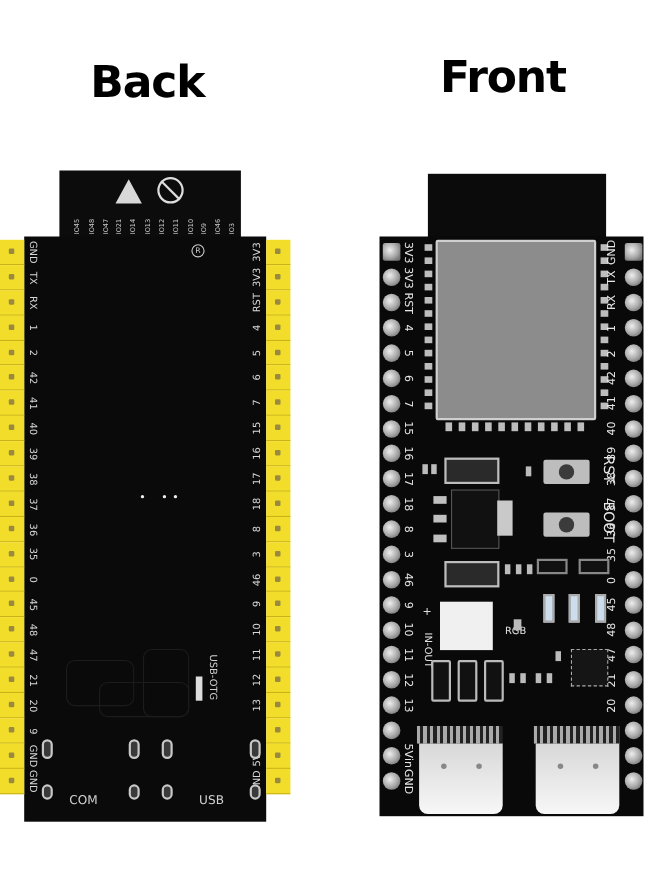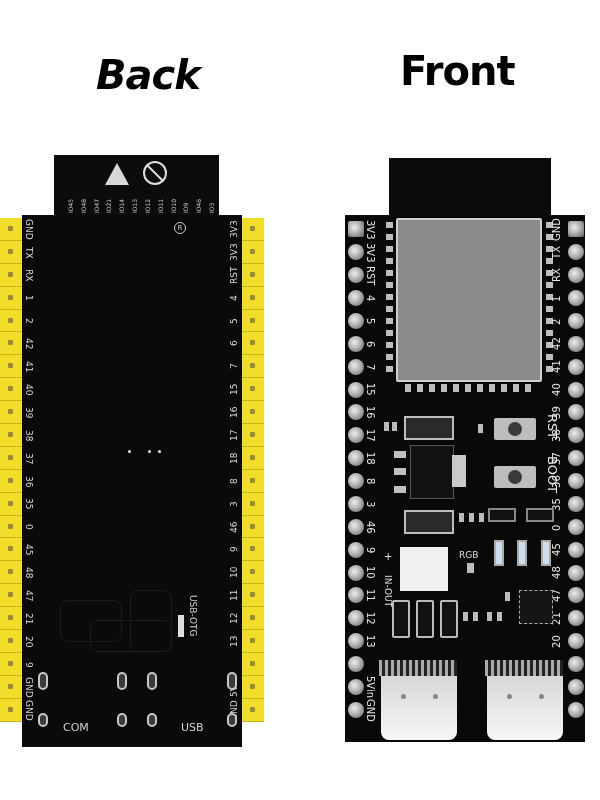--- a/index.html
+++ b/index.html
@@ -1,18 +1,18 @@
 <!DOCTYPE html>
 <html><head>
 <meta charset="utf-8">
 <style>
   html, body { margin:0; padding:0; background:#ffffff; }
   body { width:600px; height:800px; position:relative; overflow:hidden; font-family:"DejaVu Sans", sans-serif; }
   .title { position:absolute; top:52px; font-weight:bold; font-size:40px; color:#000; font-family:"DejaVu Sans", sans-serif; letter-spacing:-1px; }
-  .title.back { left:96px;font-style:italic; }
+  .title.back { left:82px; }
   .title.front { left:400px; top:48px; }
 
   
   .back-board { position:absolute; left:22px; top:215px; width:220px; height:532px; background:#0a0a0a; }
   .back-tab { position:absolute; left:54px; top:155px; width:165px; height:62px; background:#0c0c0c; }
   .esd-icon { position:absolute; left:105px; top:163px; width:0; height:0; border-left:12px solid transparent; border-right:12px solid transparent; border-bottom:22px solid #d8d8d8; }
   .noburn-icon { position:absolute; left:143px; top:161px; width:20px; height:20px; border:2px solid #ddd; border-radius:50%; }
   .noburn-icon::after { content:""; position:absolute; left:9px; top:-2px; width:2px; height:24px; background:#ddd; transform:rotate(-45deg); }
   .tab-labels { position:absolute; left:66px; top:193px; width:150px; height:20px; display:flex; justify-content:space-between; }
   .tab-labels span { writing-mode:vertical-rl; transform:rotate(180deg); font-size:6px; color:#ccc; line-height:9px; }
@@ -54,21 +54,21 @@
   .front-right-labels span { transform:rotate(180deg); font-size:10px; color:#e6e6e6; }
 
   .btn { position:absolute; width:42px; height:22px; background:#bdbdbd; border-radius:2px; }
   .btn::after { content:""; position:absolute; left:14px; top:4px; width:14px; height:14px; border-radius:50%; background:#3b3b3b; }
   .btn-label { position:absolute; writing-mode:vertical-rl; font-size:13px; color:#eaeaea; }
   .smd { position:absolute; background:#2a2a2a; border:2px solid #bdbdbd; box-sizing:border-box; }
   .reg { position:absolute; left:410px; top:445px; width:42px; height:52px; background:#111; border:1px solid #555; }
   .reg-tab { position:absolute; left:452px; top:455px; width:14px; height:32px; background:#c9c9c9; }
   .reg-pin { position:absolute; width:12px; height:7px; background:#c0c0c0; }
   .rgb-led { position:absolute; left:400px; top:547px; width:48px; height:44px; background:#f0f0f0; }
-  .rgb-text { position:absolute; left:459px; top:550px; font-size:9px; color:#e0e0e0; }
+  .rgb-text { position:absolute; left:459px; top:569px; font-size:9px; color:#e0e0e0; }
   .plus-text { position:absolute; left:384px; top:551px; font-size:10px; color:#e0e0e0; }
   .small-led { position:absolute; width:10px; height:26px; background:#cde; border:2px solid #aaa; box-sizing:border-box; }
   .qfn { position:absolute; left:519px; top:590px; width:32px; height:32px; background:#151515; border:1px dashed #aaa; }
   .tvs { position:absolute; width:18px; height:38px; background:#111; border:2px solid #bbb; box-sizing:border-box; border-radius:2px; }
   .ioout { position:absolute; left:383px; top:575px; writing-mode:vertical-rl; font-size:9px; color:#e0e0e0; }
   .usbc { position:absolute; width:76px; height:64px; background:linear-gradient(#d8d8d8,#f7f7f7); border-radius:0 0 8px 8px; }
   .usbc-top { position:absolute; width:78px; height:16px; background:repeating-linear-gradient(90deg,#aaa 0 3px,#222 3px 6px); }
   .usbc-dot { position:absolute; width:5px; height:5px; border-radius:50%; background:#888; }
   .passive { position:absolute; width:5px; height:9px; background:#bbb; }
 </style>

